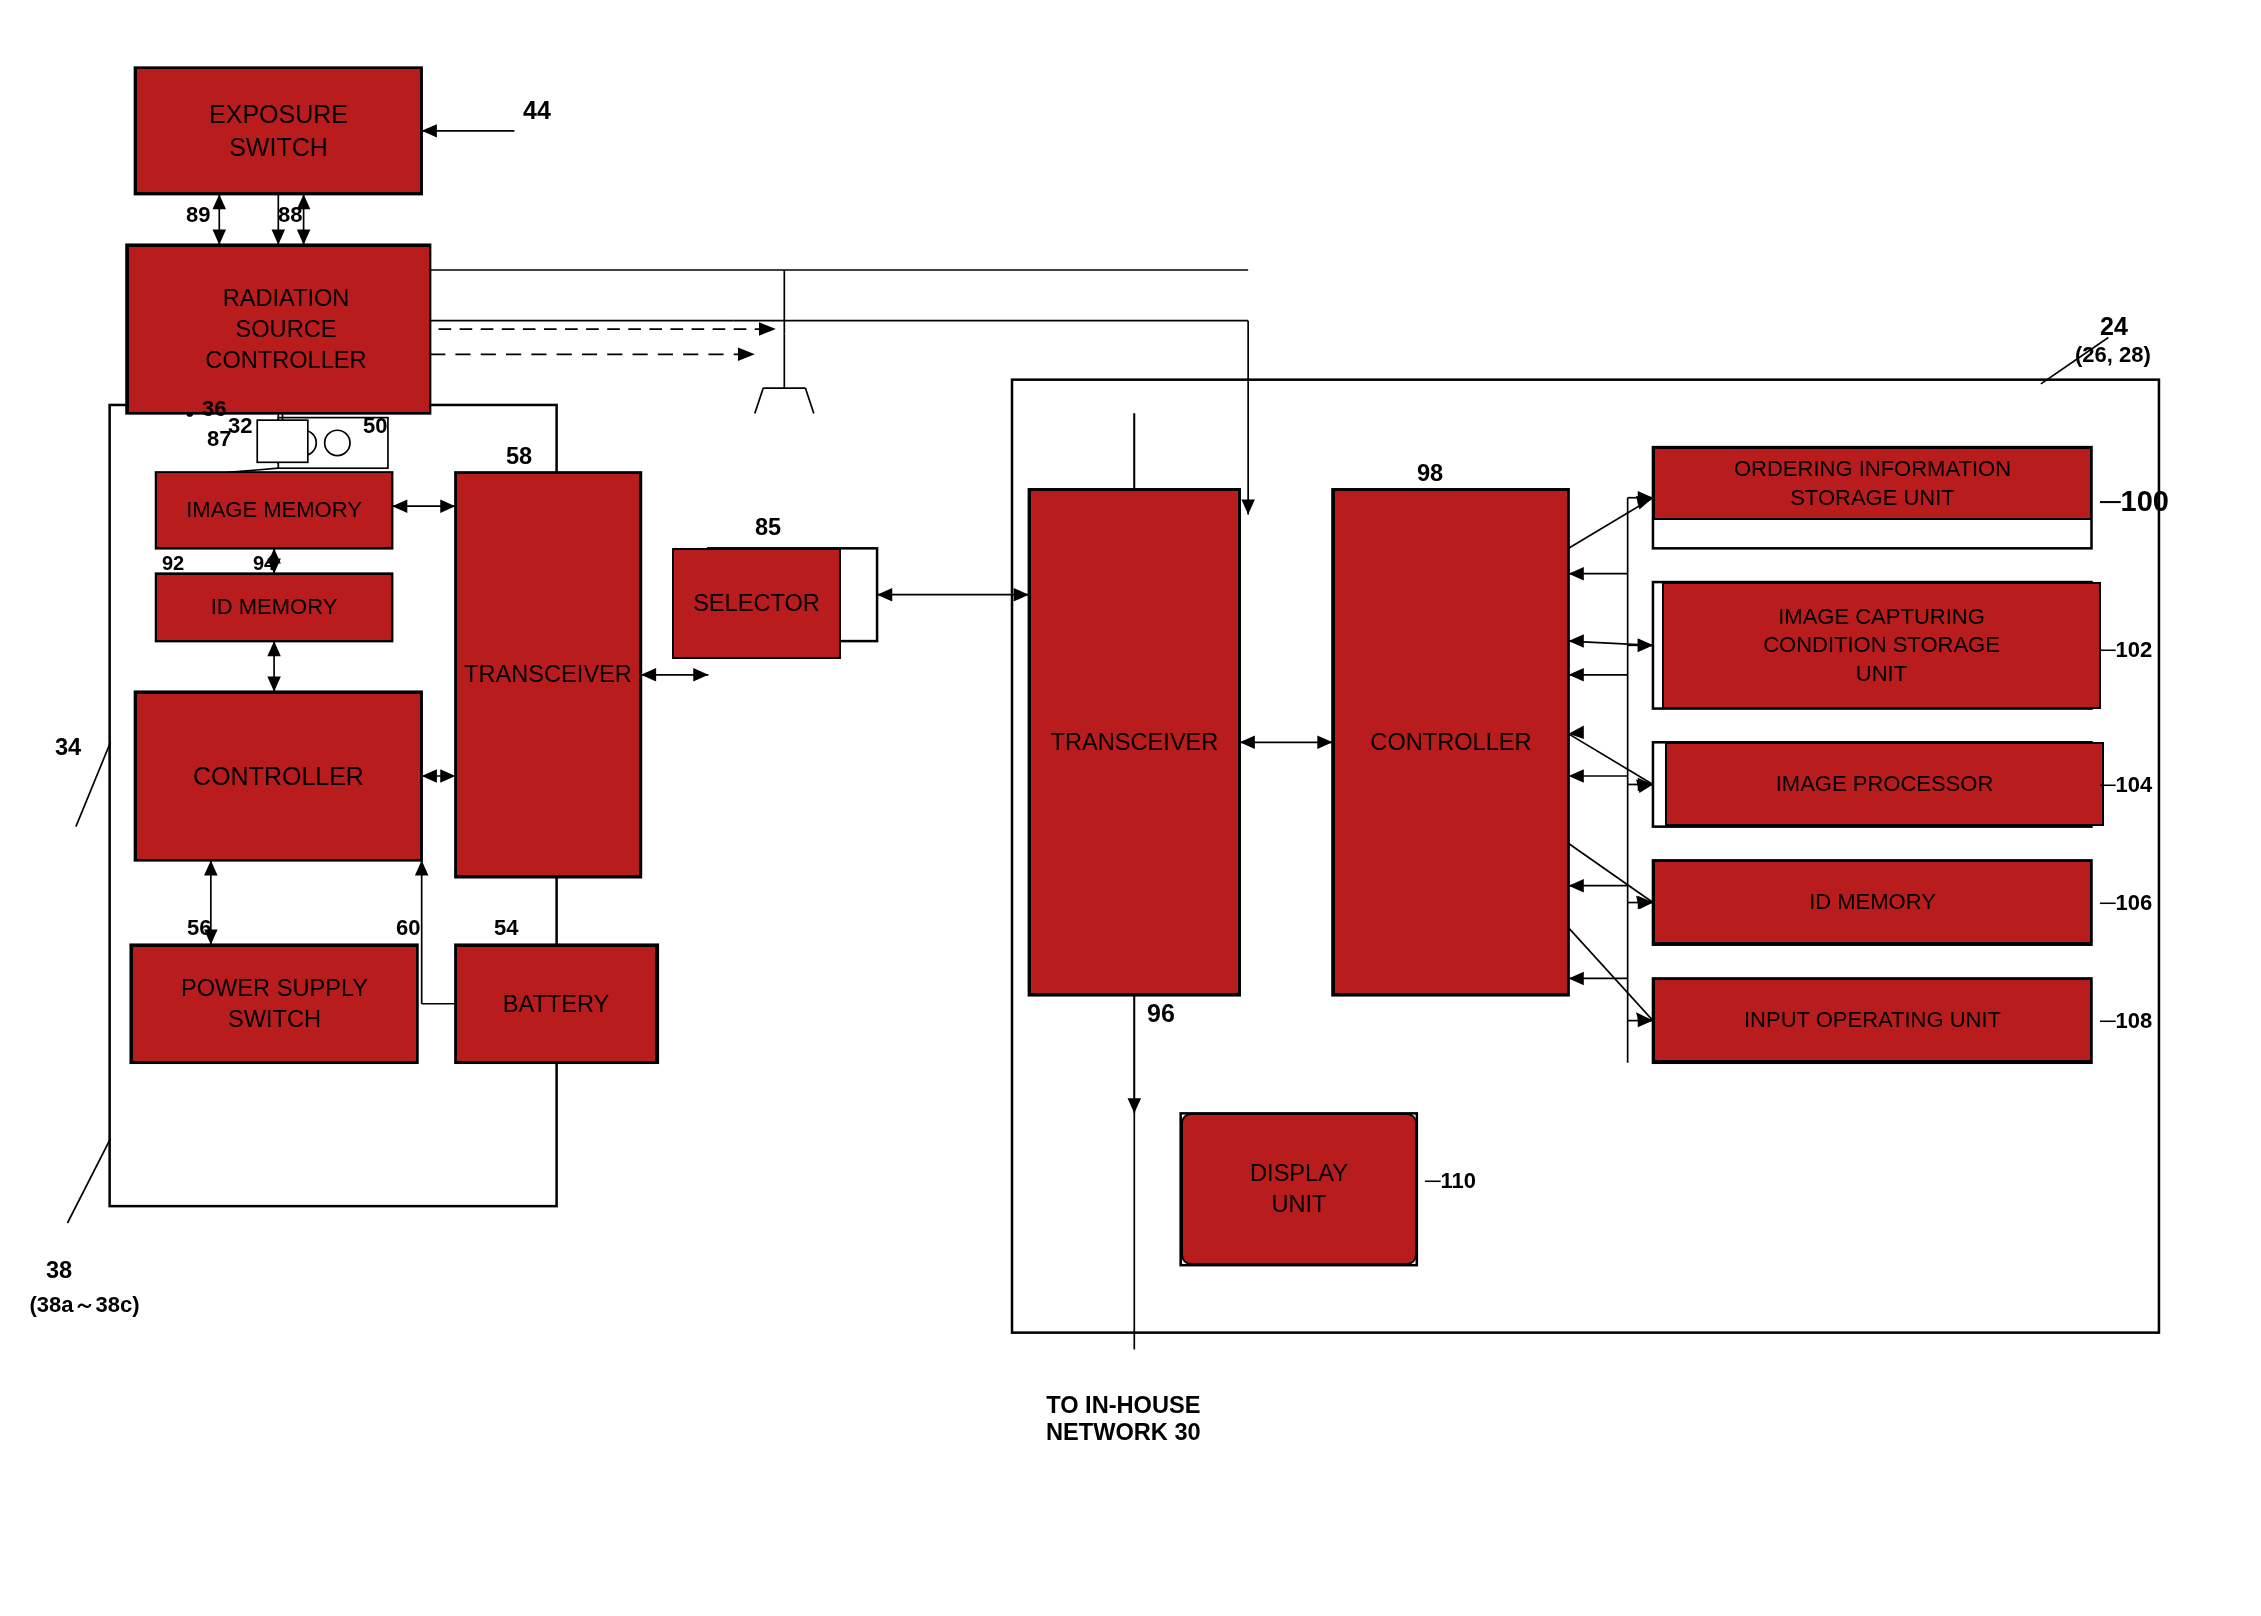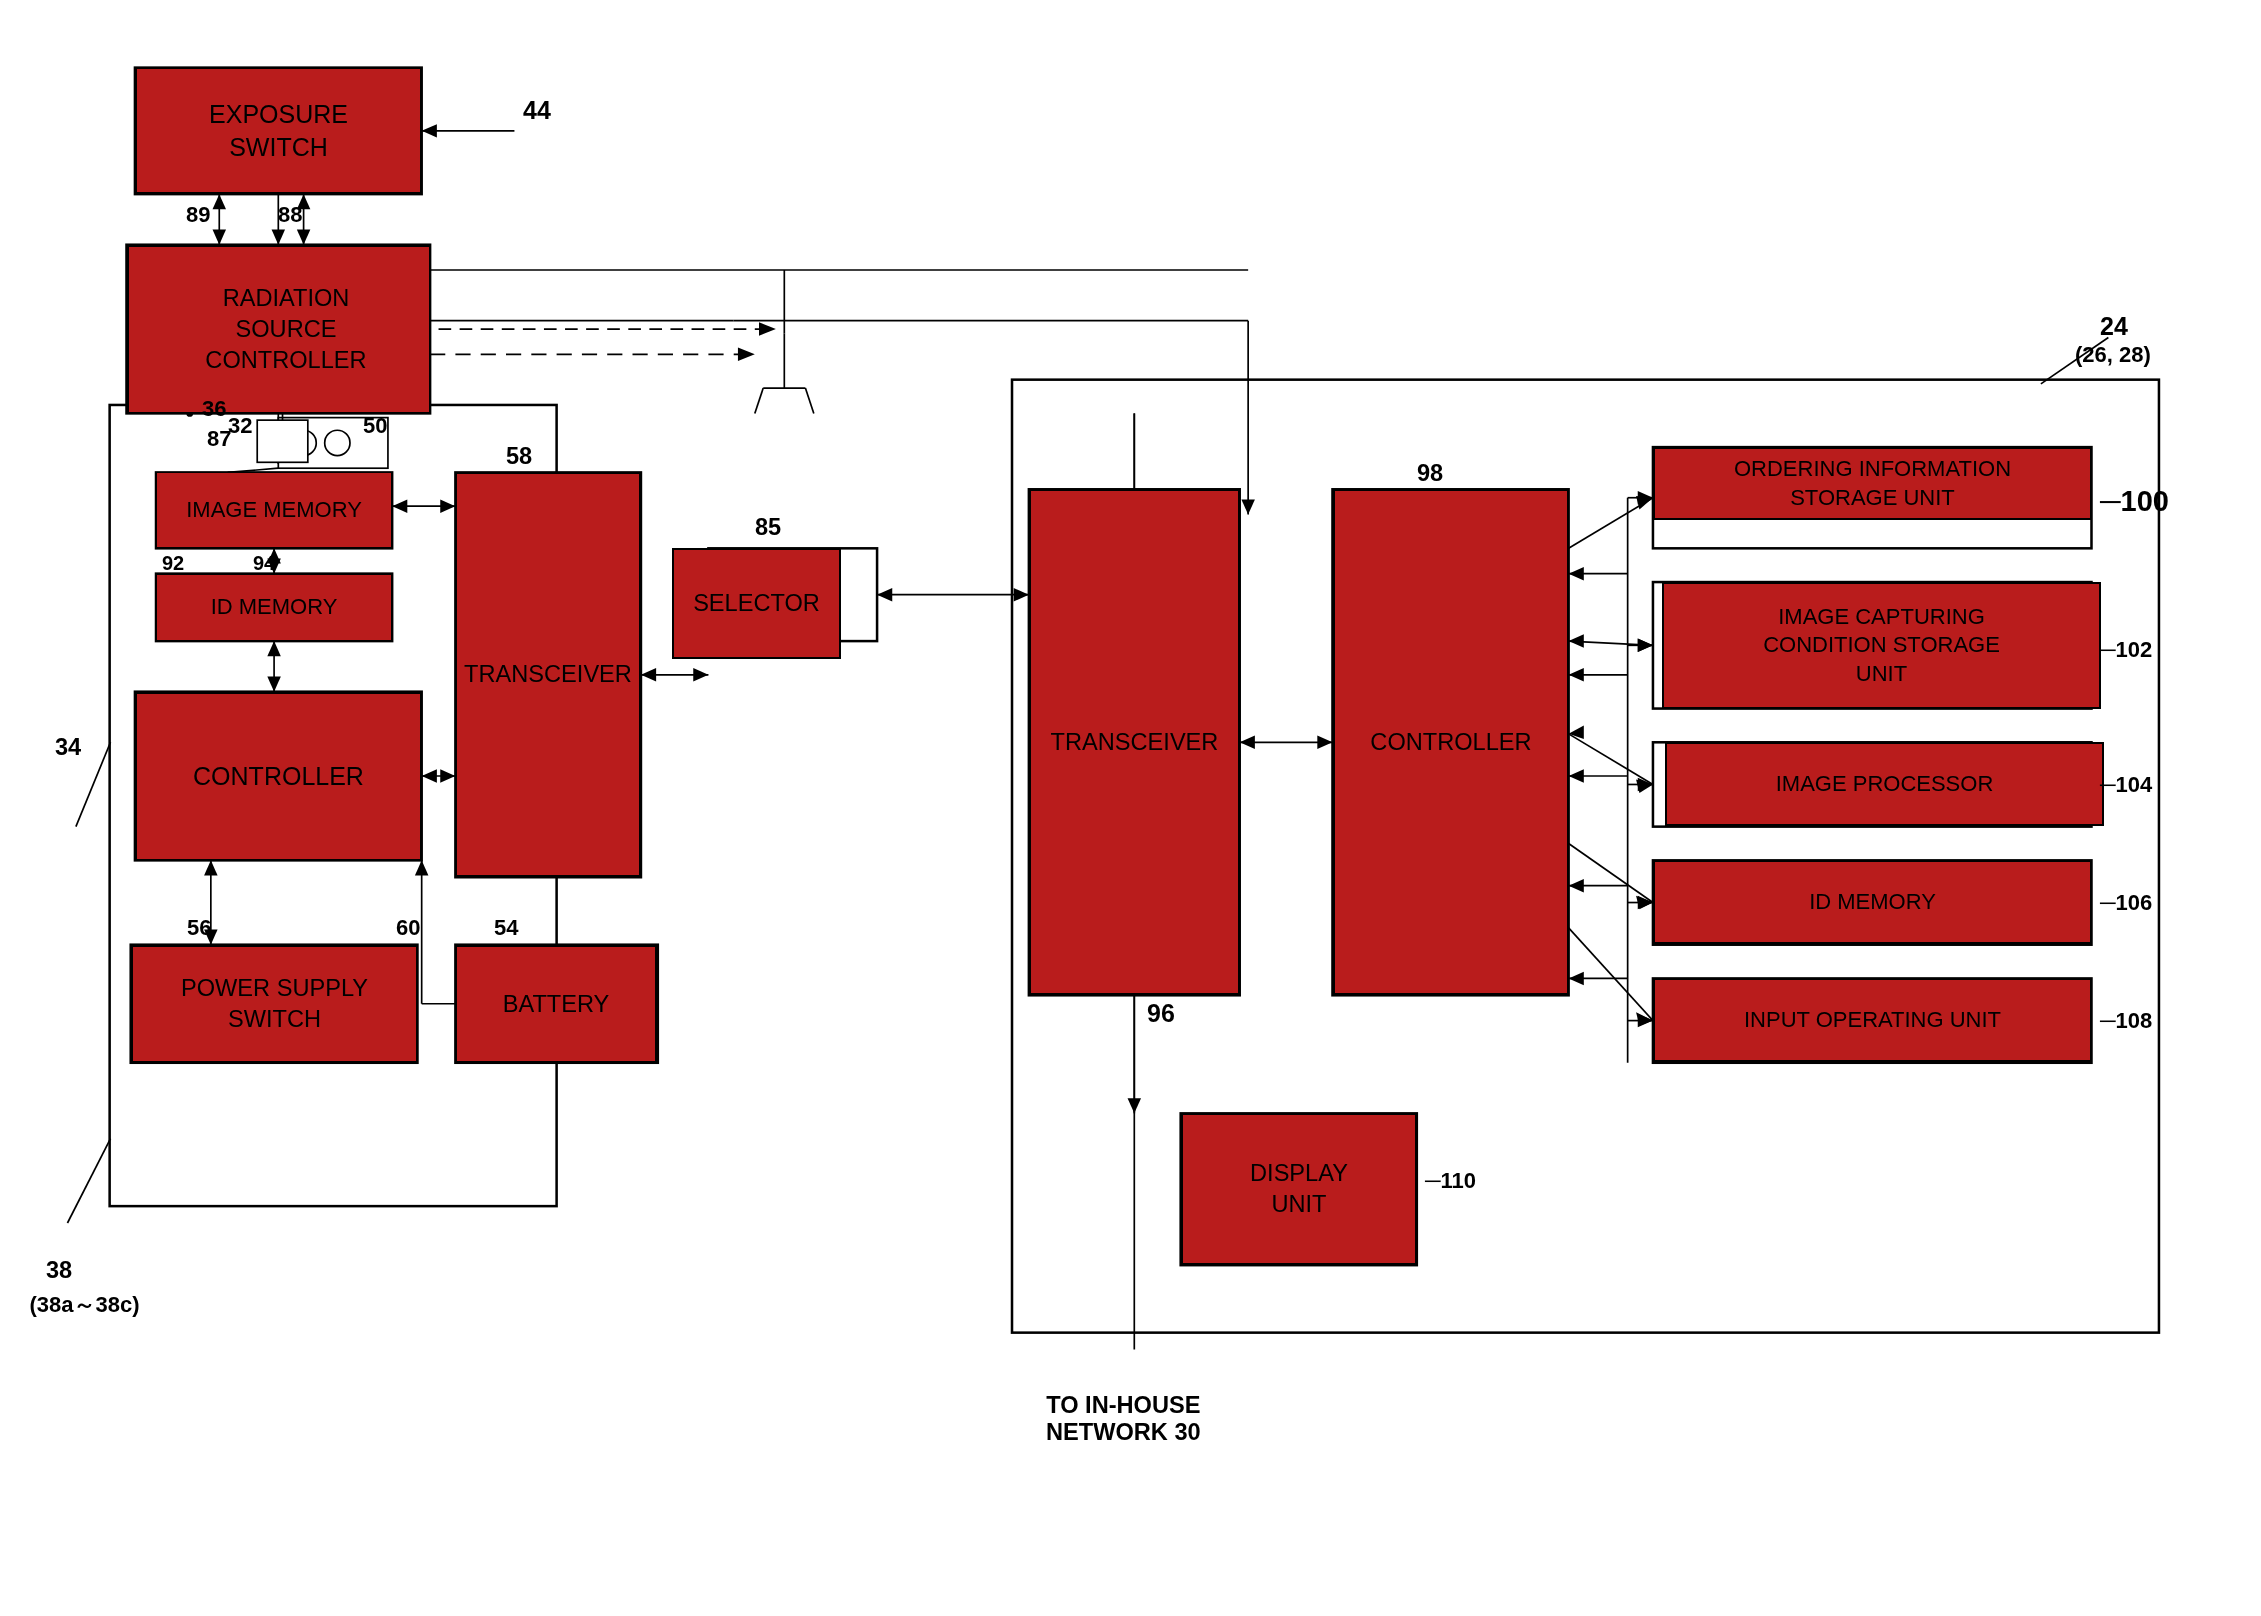--- a/index.html
+++ b/index.html
@@ -341,21 +341,21 @@
   </div>
 
   <div class="label" style="left:2100px; top:890px; font-size:22px;">─106</div>
 
   <div class="box" style="left:1653px; top:978px; width:439px; height:84px; font-size:22px;">
     <span>INPUT OPERATING UNIT</span>
   </div>
 
   <div class="label" style="left:2100px; top:1008px; font-size:22px;">─108</div>
 
-  <div class="box" style="left:1181px; top:1113px; width:236px; height:152px; font-size:23.6px;">
+  <div class="box" style="left:1181px; top:1113px; width:236px; height:152px; font-size:23.6px;border-radius:10px;">
     <span>DISPLAY<br>UNIT</span>
   </div>
 
   <div class="label" style="left:1425px; top:1168px; font-size:22px;">─110</div>
 
   <div class="label" style="left:1147px; top:999px; font-size:25px;">96</div>
 
   <div class="label" style="left:1046px; top:1392px; font-size:23.6px; font-weight:bold;">TO IN-HOUSE<br>NETWORK 30</div>
 
   <div class="label" style="left:55px; top:734px; font-size:23.6px;">34</div>

